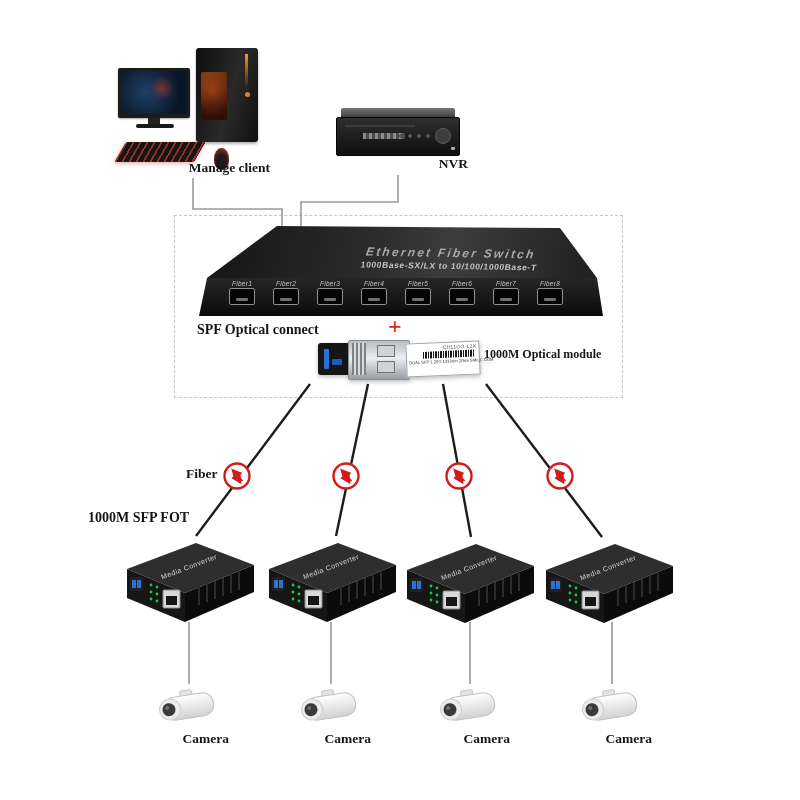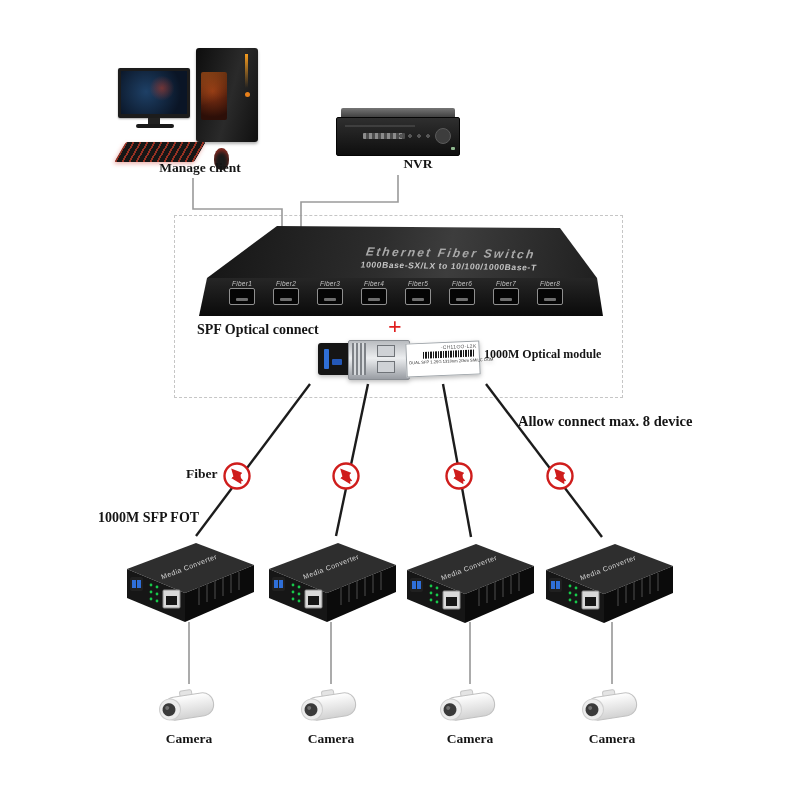--- a/index.html
+++ b/index.html
@@ -1,21 +1,21 @@
 <!DOCTYPE html>
 <html><head>
 <meta charset="utf-8">
 <style>
   html,body{margin:0;padding:0;background:#ffffff;}
   .stage{position:relative;width:800px;height:800px;background:#ffffff;overflow:hidden;
          font-family:"Liberation Serif",serif;}
   .abs{position:absolute;}
   .lbl{position:absolute;font-family:"Liberation Serif",serif;font-weight:bold;
        color:#151515;font-size:13.5px;white-space:nowrap;z-index:5;}
-  .lbl.center{text-align:center;}
+  .lbl.center{text-align:right;}
 
   
   .dashed-box{position:absolute;left:174px;top:215px;width:447px;height:181px;
               border:1.5px dashed #c6c6c6;z-index:0;}
 
   
   svg.overlay{position:absolute;left:0;top:0;z-index:1;}
 
   
   .pc{left:118px;top:46px;width:150px;height:130px;z-index:2;}
@@ -227,23 +227,22 @@
       <div class="mod-hole h2"></div>
     </div>
     <div class="mod-plate">
       <div class="mod-model">-CH11GO-L2K</div>
       <div class="mod-barcode"></div>
       <div class="mod-spec">DUAL SFP 1.25G 1310nm 20km SM/LC DOM</div>
     </div>
   </div>
   <div class="lbl" style="left:484px;top:347px;font-size:12px;">1000M Optical module</div>
 
-  <div class="lbl center" style="left:518px;top:413px;width:162px;font-size:14.5px;">Allow connect max. 8 device</div>
   <div class="lbl" style="left:186px;top:466px;">Fiber</div>
-  <div class="lbl" style="left:98px;top:510px;font-size:14px;">1000M SFP FOT</div>
+  <div class="lbl" style="left:88px;top:510px;font-size:14px;">1000M SFP FOT</div>
 
   <svg class="conv" style="left:121px;top:535px;" viewBox="0 0 135 88">
     <polygon points="6,34 75,8 133,30 64,58" fill="#2e2e2e"></polygon>
     <polygon points="6,34 64,58 64,87 6,63" fill="#161616"></polygon>
     <polygon points="64,58 133,30 133,57 64,87" fill="#0b0b0b"></polygon>
     <g stroke="#2c2c2c" stroke-width="2">
       <line x1="78" y1="52" x2="78" y2="70"></line>
         <line x1="86" y1="49" x2="86" y2="67"></line>
       <line x1="94" y1="46" x2="94" y2="64"></line>
         <line x1="102" y1="43" x2="102" y2="61"></line>

